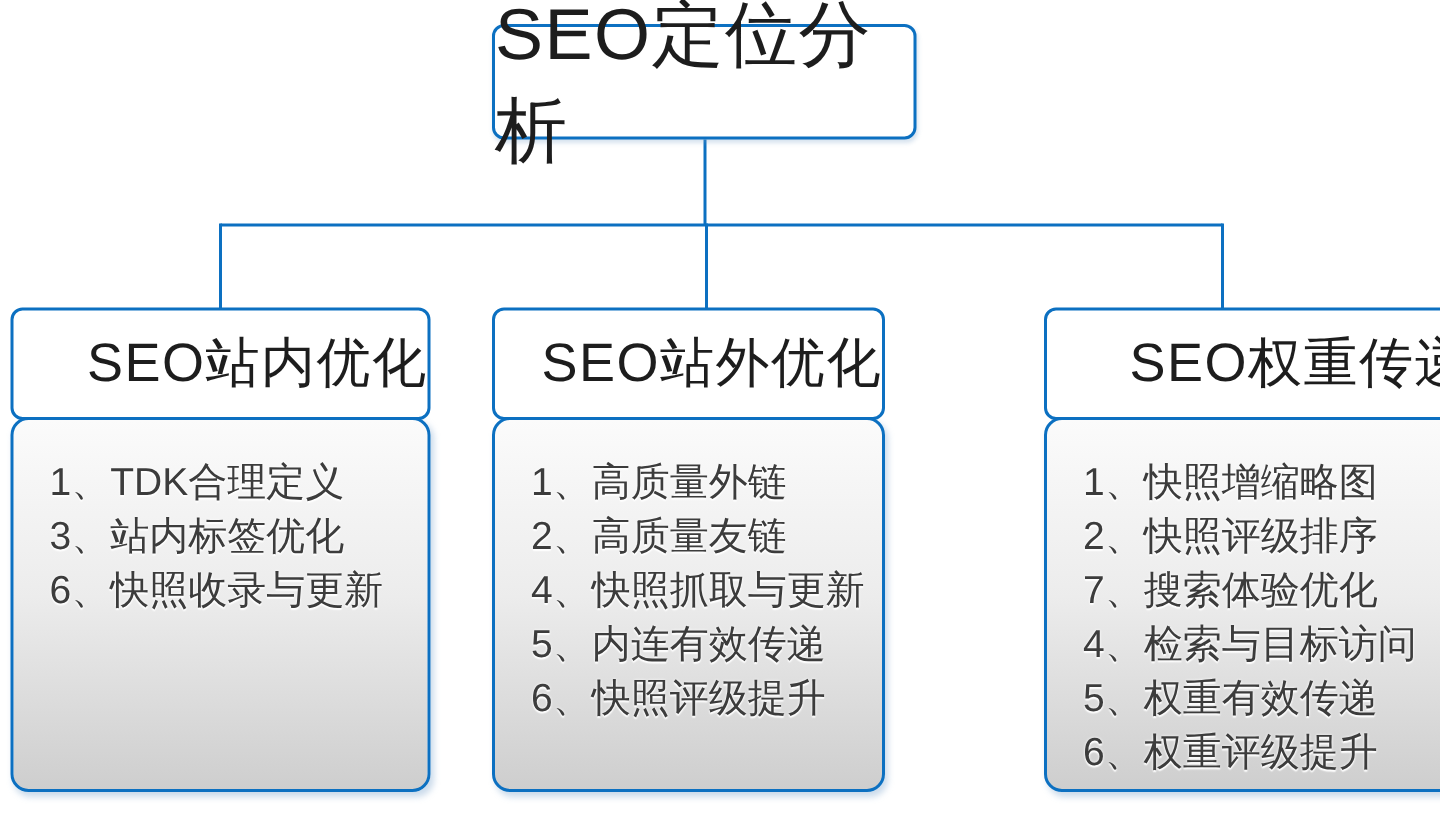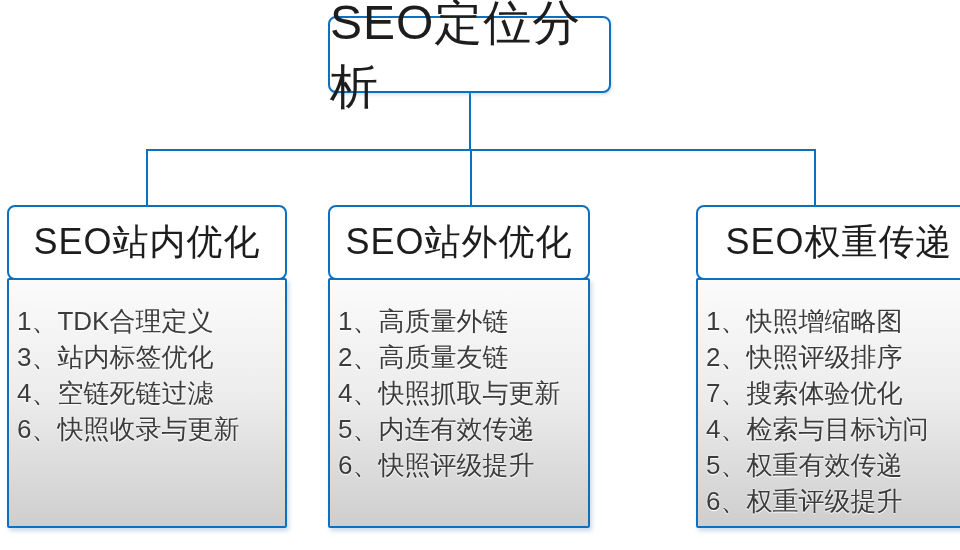--- a/index.html
+++ b/index.html
@@ -25,31 +25,31 @@
     box-shadow:1px 2px 3px rgba(120,160,200,.30);
     letter-spacing:1px;
   }
   .column{position:absolute;top:205px;}
   .col-left{left:7px;width:280px;}
   .col-mid{left:328px;width:262px;}
   .col-right{left:696px;width:286px;}
   .col-header{
     position:relative;height:75px;background:#ffffff;
     border:2px solid var(--blue);border-radius:8px;
-    display:flex;align-items:center;justify-content:center;
+    display:flex;align-items:center;justify-content:flex-end;
     font-size:36px;color:var(--header-text);box-sizing:border-box;
     letter-spacing:1px;z-index:2;
   }
   .col-body{
     position:relative;margin-top:-2px;height:250px;
     background:linear-gradient(180deg,#fbfbfb 0%,#ececec 48%,#cecece 100%);
-    border:2px solid var(--blue);border-radius:2px;
+    border:2px solid var(--blue);border-radius:12px;
     box-sizing:border-box;
     box-shadow:2px 3px 4px rgba(125,165,205,.40);
-    padding:23px 0 0 8px;z-index:1;
+    padding:23px 0 0 24px;z-index:1;
   }
   .item{
     font-size:26px;line-height:36px;color:var(--item-text);
     text-shadow:0 1px 1px #ffffff,0 0 2px #ffffff;
     white-space:nowrap;
   }
 </style>
 </head>
 <body>
 
@@ -69,21 +69,20 @@
     <span>SEO定位分析</span>
   </div>
 
   <div class="column col-left">
     <div class="col-header">
       <span>SEO站内优化</span>
     </div>
     <div class="col-body">
       <div class="item">1、TDK合理定义</div>
       <div class="item">3、站内标签优化</div>
-      <div class="item">4、空链死链过滤</div>
       <div class="item">6、快照收录与更新</div>
     </div>
   </div>
 
   <div class="column col-mid">
     <div class="col-header">
       <span>SEO站外优化</span>
     </div>
     <div class="col-body">
       <div class="item">1、高质量外链</div>

